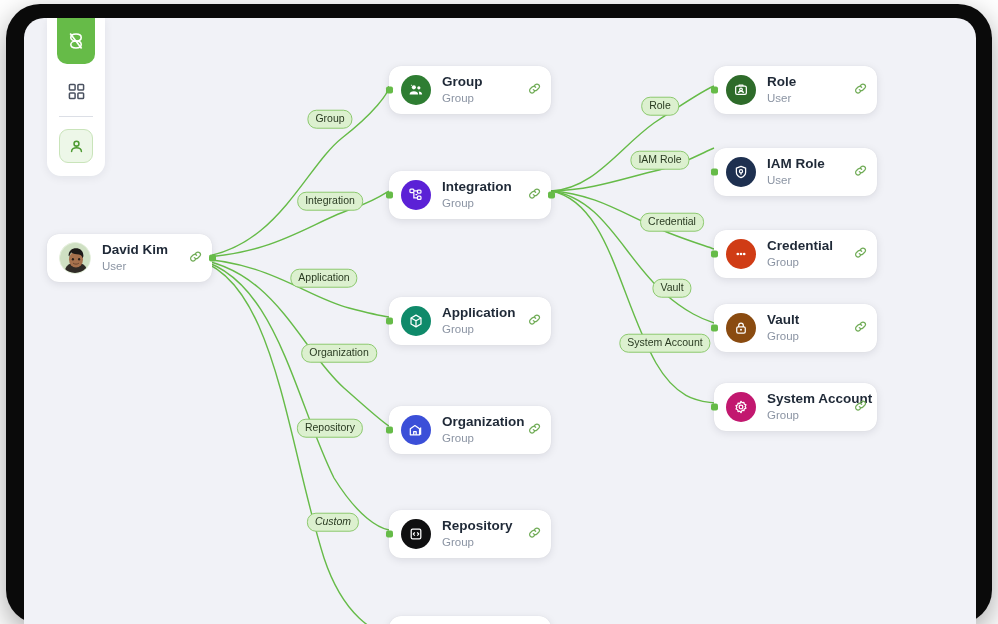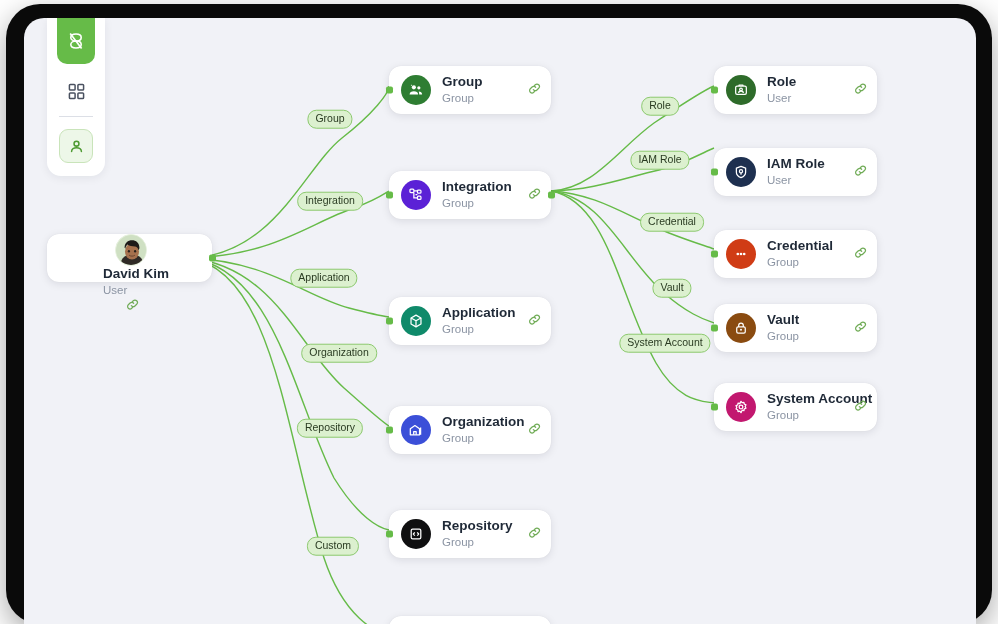--- a/index.html
+++ b/index.html
@@ -81,21 +81,21 @@
 
   .conn{
     position:absolute; width:7px; height:7px; background:#66bb48;
     border-radius:2px; top:50%; transform:translateY(-50%);
   }
   .conn.in{ left:-3.5px; }
   .conn.out{ right:-3.5px; }
 
   
   #root-node{
-    left:23px; top:216px; width:165px; height:48px;flex-direction:column;
+    left:23px; top:216px; width:165px; height:48px;
   }
   #root-node .avatar{
     width:32px; height:32px; border-radius:50%; flex:none;
     background:#d9e7cf; overflow:hidden; position:relative;
     border:1.5px solid #e6f0de;
   }
   #root-node .ttl{ font-size:13.5px; }
 
   
   .elabel{
@@ -407,21 +407,21 @@
         </svg>
       </span>
       <span class="conn in"></span>
     </div>
 
     <div class="elabel" style="left:306px; top:101px;">Group</div>
     <div class="elabel" style="left:306px; top:183px;">Integration</div>
     <div class="elabel" style="left:300px; top:260px;">Application</div>
     <div class="elabel" style="left:315px; top:335px;">Organization</div>
     <div class="elabel" style="left:306px; top:410px;">Repository</div>
-    <div class="elabel" style="left:309px; top:528px;">Custom</div>
+    <div class="elabel" style="left:309px; top:504px;font-style:italic;">Custom</div>
 
     <div class="elabel" style="left:636px; top:88px;">Role</div>
     <div class="elabel" style="left:636px; top:142px;">IAM Role</div>
     <div class="elabel" style="left:648px; top:204px;">Credential</div>
     <div class="elabel" style="left:648px; top:270px;">Vault</div>
     <div class="elabel" style="left:641px; top:325px;">System Account</div>
 
   </div>
 </div>
 

